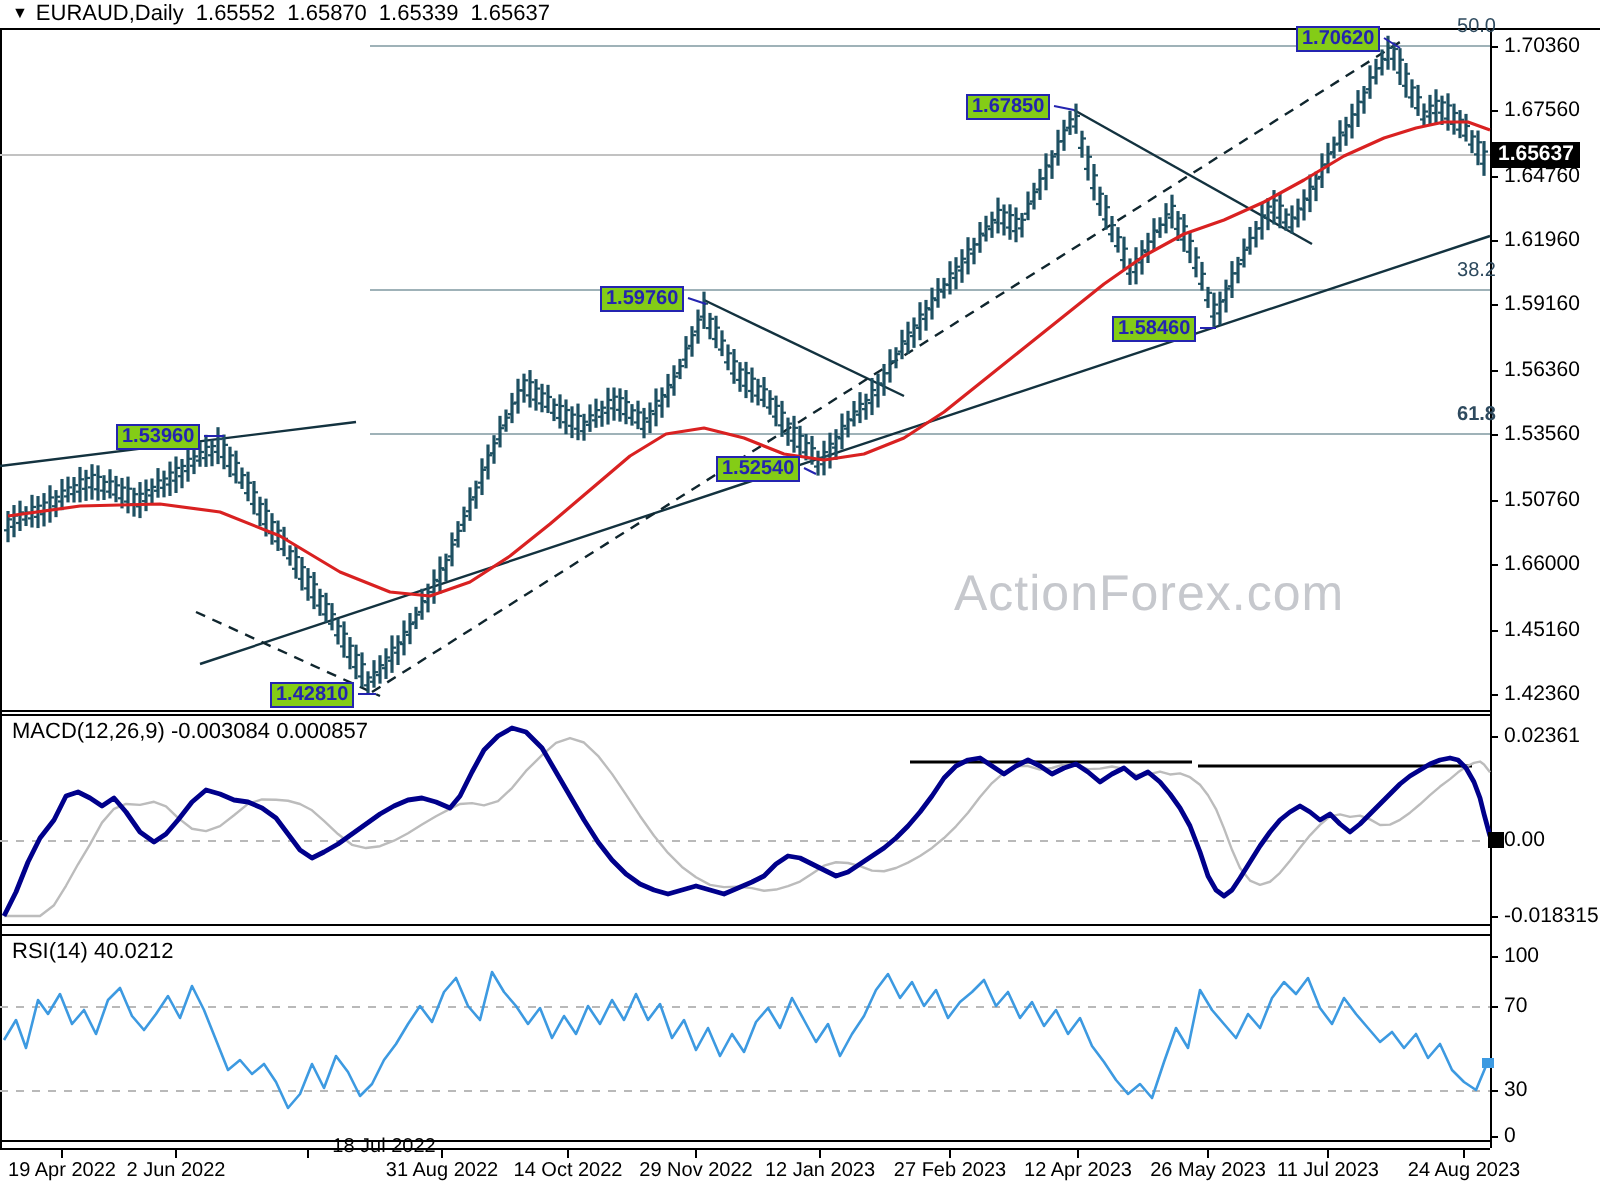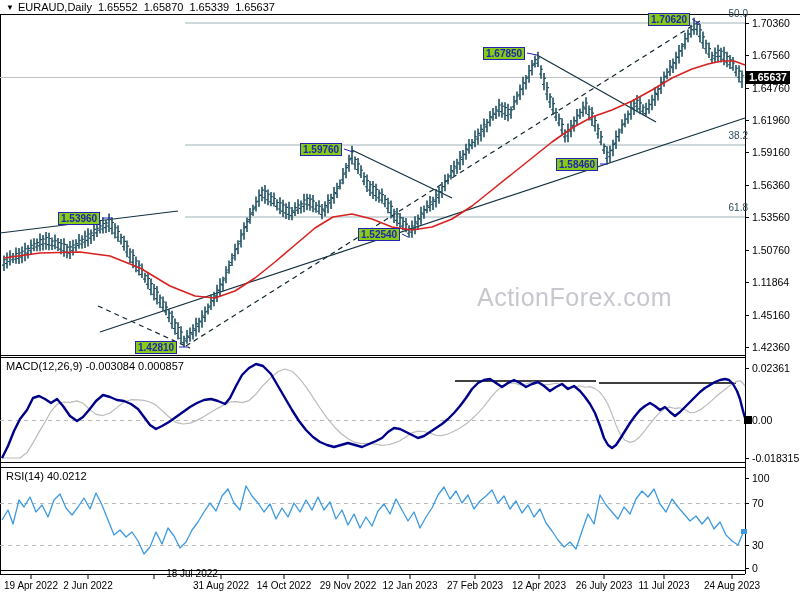--- a/index.html
+++ b/index.html
@@ -832,57 +832,57 @@
       <line x1="475" y1="574" x2="475" y2="579" stroke="#000000" stroke-width="1"></line>
       <line x1="539" y1="574" x2="539" y2="579" stroke="#000000" stroke-width="1"></line>
       <line x1="604" y1="574" x2="604" y2="579" stroke="#000000" stroke-width="1"></line>
       <line x1="664" y1="574" x2="664" y2="579" stroke="#000000" stroke-width="1"></line>
       <line x1="732" y1="574" x2="732" y2="579" stroke="#000000" stroke-width="1"></line>
     </svg>
 
   <div id="labels" class="abs" style="left:0;top:0;width:800px;height:516px;pointer-events:none;">
       <div class="abs fib" style="right: 52px; top: 8px;">50.0</div>
       <div class="abs fib" style="right: 52px; top: 130px; margin-left: 12px;">38.2</div>
-      <div class="abs fib" style="right: 52px; top: 202px;">61.8</div>
+      <div class="abs fib" style="right: 52px; top: 202px; font-weight: bold;">61.8</div>
       <div class="abs pbox" style="left: 648px; top: 13px;">1.70620</div>
       <div class="abs pbox" style="left: 483px; top: 47px;">1.67850</div>
       <div class="abs pbox" style="left: 300px; top: 143px;">1.59760</div>
       <div class="abs pbox" style="left: 556px; top: 158px;">1.58460</div>
       <div class="abs pbox" style="left: 58px; top: 212px;">1.53960</div>
       <div class="abs pbox" style="left: 358px; top: 228px;">1.52540</div>
       <div class="abs pbox" style="left: 135px; top: 341px;">1.42810</div>
       <div class="abs ax" style="left: 752px; top: 18px;">1.70360</div>
       <div class="abs ax" style="left: 752px; top: 50px;">1.67560</div>
       <div class="abs ax" style="left: 752px; top: 83px;">1.64760</div>
       <div class="abs ax" style="left: 752px; top: 115px;">1.61960</div>
       <div class="abs ax" style="left: 752px; top: 147px;">1.59160</div>
       <div class="abs ax" style="left: 752px; top: 180px;">1.56360</div>
       <div class="abs ax" style="left: 752px; top: 212px;">1.53560</div>
       <div class="abs ax" style="left: 752px; top: 245px;">1.50760</div>
-      <div class="abs ax" style="left: 752px; top: 277px;">1.11864</div>
+      <div class="abs ax" style="left: 752px; top: 277px;">1.66000</div>
       <div class="abs ax" style="left: 752px; top: 310px;">1.45160</div>
       <div class="abs ax" style="left: 752px; top: 342px;">1.42360</div>
       <div class="abs ctag" style="left: 746px; top: 71px;">1.65637</div>
       <div class="abs ax" style="left: 752px; top: 363px; text-align: right;">0.02361</div>
       <div class="abs ax" style="left: 752px; top: 415px;">0.00</div>
       <div class="abs ax" style="left: 752px; top: 453px;">-0.018315</div>
       <div class="abs ax" style="left: 752px; top: 473px;">100</div>
       <div class="abs ax" style="left: 752px; top: 498px;">70</div>
       <div class="abs ax" style="left: 752px; top: 540px;">30</div>
       <div class="abs ax" style="left: 752px; top: 563px;">0</div>
       <div class="abs datelbl" style="left: 31px; top: 580px;">19 Apr 2022</div>
       <div class="abs datelbl" style="left: 88px; top: 580px;">2 Jun 2022</div>
       <div class="abs datelbl" style="left: 154px; top: 568px; margin-left: 38px;">18 Jul 2022</div>
       <div class="abs datelbl" style="left: 221px; top: 580px;">31 Aug 2022</div>
       <div class="abs datelbl" style="left: 284px; top: 580px;">14 Oct 2022</div>
       <div class="abs datelbl" style="left: 348px; top: 580px;">29 Nov 2022</div>
       <div class="abs datelbl" style="left: 410px; top: 580px;">12 Jan 2023</div>
       <div class="abs datelbl" style="left: 475px; top: 580px;">27 Feb 2023</div>
       <div class="abs datelbl" style="left: 539px; top: 580px;">12 Apr 2023</div>
-      <div class="abs datelbl" style="left: 604px; top: 580px;">26 July 2023</div>
+      <div class="abs datelbl" style="left: 604px; top: 580px;">26 May 2023</div>
       <div class="abs datelbl" style="left: 664px; top: 580px;">11 Jul 2023</div>
       <div class="abs datelbl" style="left: 732px; top: 580px;">24 Aug 2023</div>
     </div>
 
   <div class="abs hdr">
     <span class="tri">▼</span><span>EURAUD,Daily</span><span class="num">1.65552</span><span class="num">1.65870</span><span class="num">1.65339</span><span class="num">1.65637</span>
   </div>
 
   <div class="abs panel-label" style="left:6px;top:360px;">MACD(12,26,9) -0.003084 0.000857</div>
   <div class="abs panel-label" style="left:6px;top:470px;">RSI(14) 40.0212</div>

